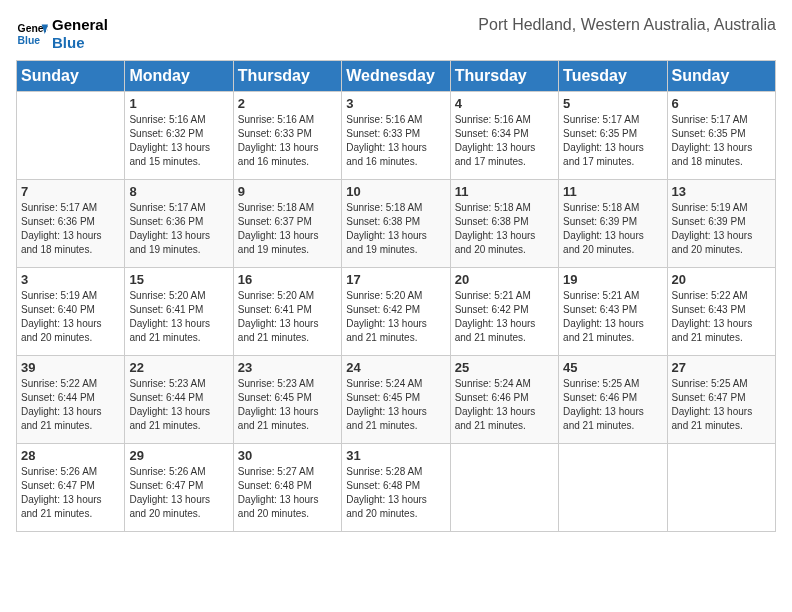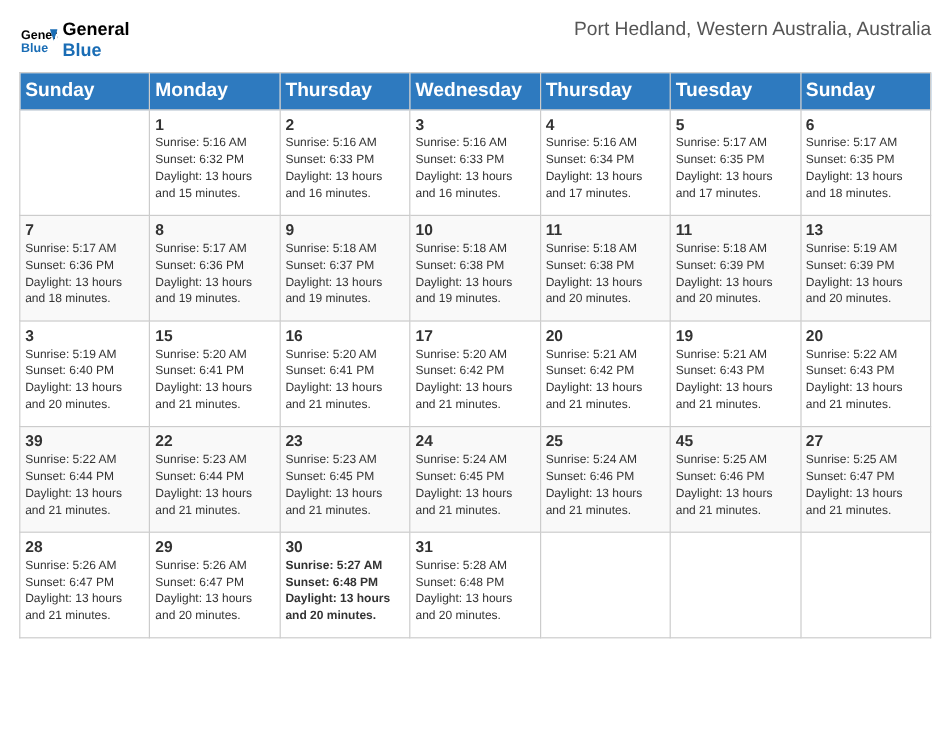--- a/index.html
+++ b/index.html
@@ -319,21 +319,21 @@
         </td>
         <td>
           <span class="day-num">29</span>
           <div class="day-info" style="white-space: pre-line;">Sunrise: 5:26 AM
 Sunset: 6:47 PM
 Daylight: 13 hours
 and 20 minutes.</div>
         </td>
         <td>
           <span class="day-num">30</span>
-          <div class="day-info" style="white-space: pre-line; font-weight: bold;">Sunrise: 5:27 AM
+          <div class="day-info" style="white-space: pre-line;">Sunrise: 5:27 AM
 Sunset: 6:48 PM
 Daylight: 13 hours
 and 20 minutes.</div>
         </td>
         <td>
           <span class="day-num">31</span>
           <div class="day-info" style="white-space: pre-line;">Sunrise: 5:28 AM
 Sunset: 6:48 PM
 Daylight: 13 hours
 and 20 minutes.</div>

